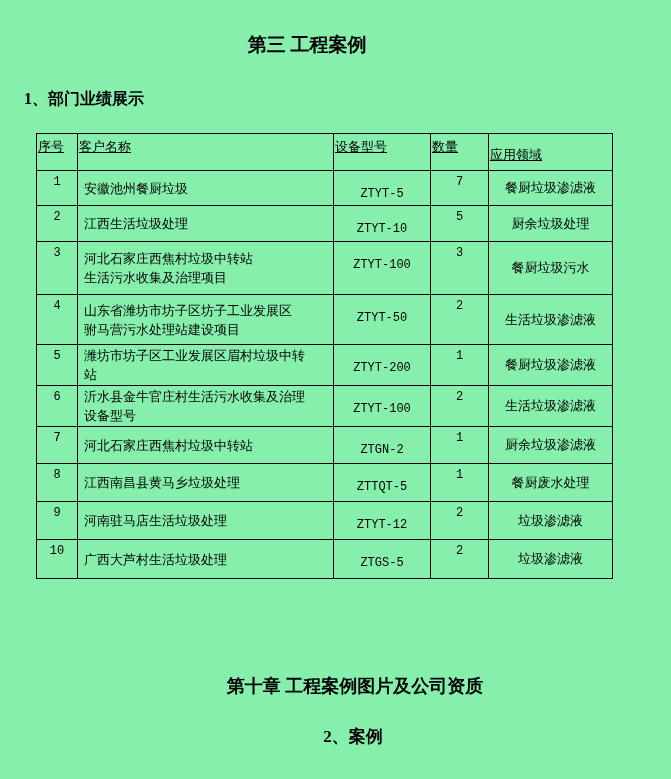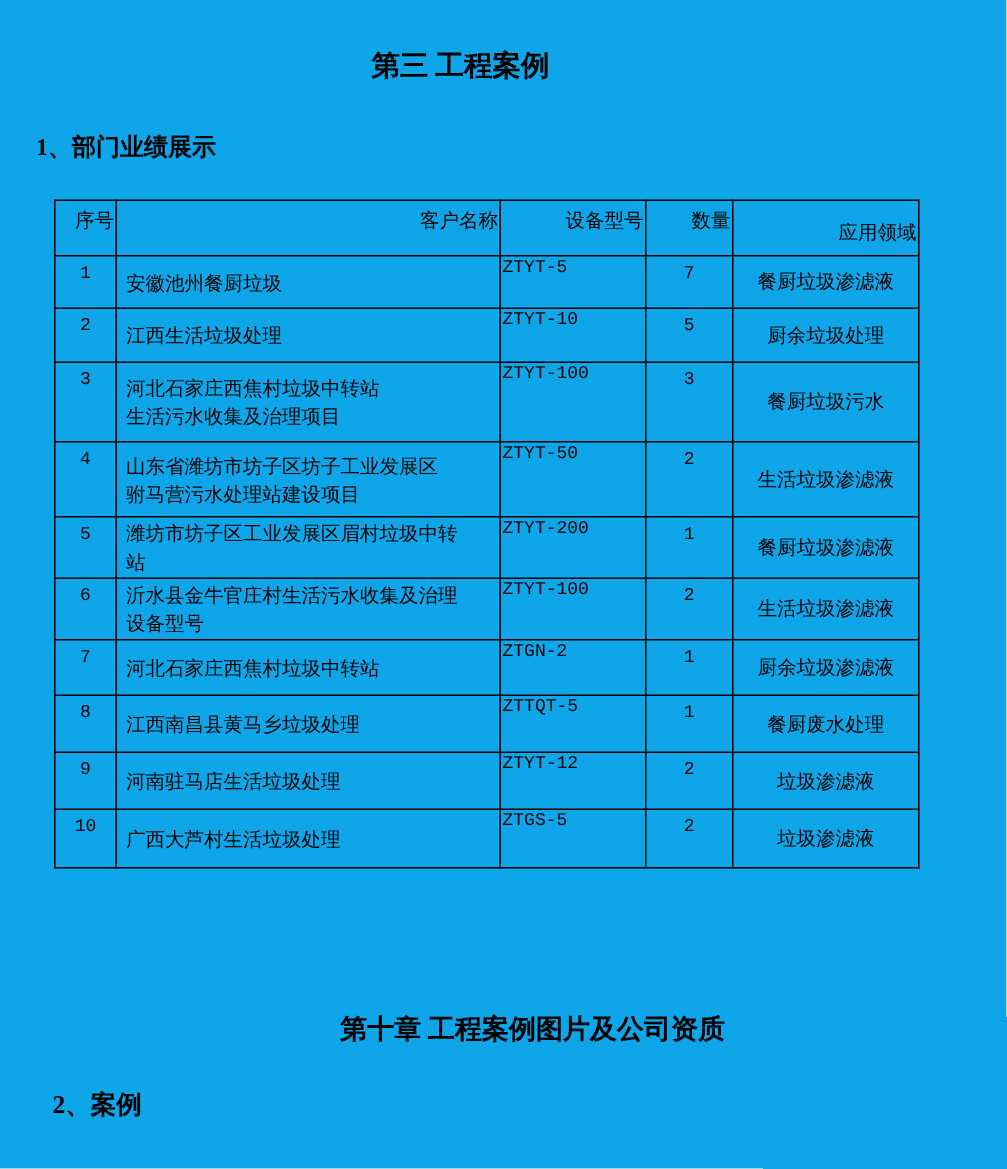--- a/index.html
+++ b/index.html
@@ -6,21 +6,21 @@
     margin: 0;
     padding: 0;
     background: #ffffff;
     color: #000000;
     font-family: "Liberation Serif", serif;
   }
   .page {
     position: relative;
     width: 671px;
     height: 779px;
-    background: #0ea5e9;
+    background: #86efac;
     overflow: hidden;
   }
   .doc-title {
     margin: 33px 0 0 0;
     width: 614px;
     text-align: center;
     font-size: 19px;
     font-weight: bold;
     line-height: 23px;
     font-family: "Liberation Serif", serif;
@@ -41,23 +41,24 @@
   }
   table.perf-table th,
   table.perf-table td {
     border: 1px solid #000000;
     overflow: hidden;
   }
   thead tr { height: 37px; }
   thead th {
     font-weight: normal;
     font-size: 13px;
-    text-align: right;
+    text-align: left;
     vertical-align: top;
     padding-top: 4px;
+    text-decoration: underline;
   }
   thead th.col-field {
     vertical-align: middle;
     padding-top: 6px;
   }
   tbody tr:nth-child(1)  { height: 35px; }
   tbody tr:nth-child(2)  { height: 36px; }
   tbody tr:nth-child(3)  { height: 53px; }
   tbody tr:nth-child(4)  { height: 50px; }
   tbody tr:nth-child(5)  { height: 39px; }
@@ -76,23 +77,23 @@
   td.col-name {
     text-align: left;
     vertical-align: middle;
     padding-left: 6px;
     padding-right: 4px;
     white-space: pre-line;
     line-height: 19px;
     font-size: 13px;
   }
   td.col-model {
-    text-align: left;
-    vertical-align: top;
-    padding-top: 0;
+    text-align: center;
+    vertical-align: top;
+    padding-top: 16px;
     font-family: "Liberation Mono", monospace;
     font-size: 12px;
   }
   td.col-qty {
     text-align: center;
     vertical-align: top;
     padding-top: 4px;
     font-family: "Liberation Mono", monospace;
     font-size: 12px;
   }
@@ -109,20 +110,21 @@
     font-weight: bold;
     line-height: 22px;
     padding-left: 33px;
   }
   .section-heading-2 {
     margin: 29px 0 0 0;
     padding-left: 35px;
     font-size: 17px;
     font-weight: bold;
     line-height: 21px;
+    text-align: center;
   }
 </style>
 </head>
 <body>
 
 <div class="page">
 
   <h1 class="doc-title">第三 工程案例</h1>
 
   <h2 class="section-heading-1">1、部门业绩展示</h2>

